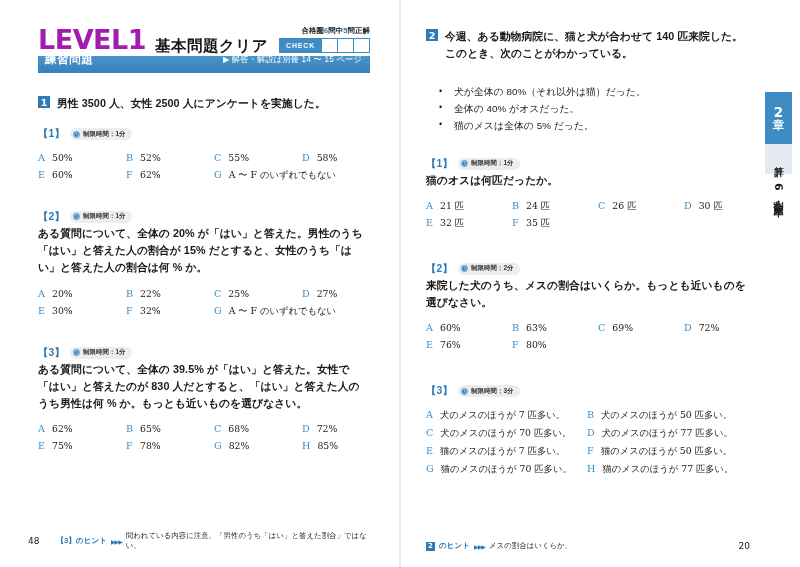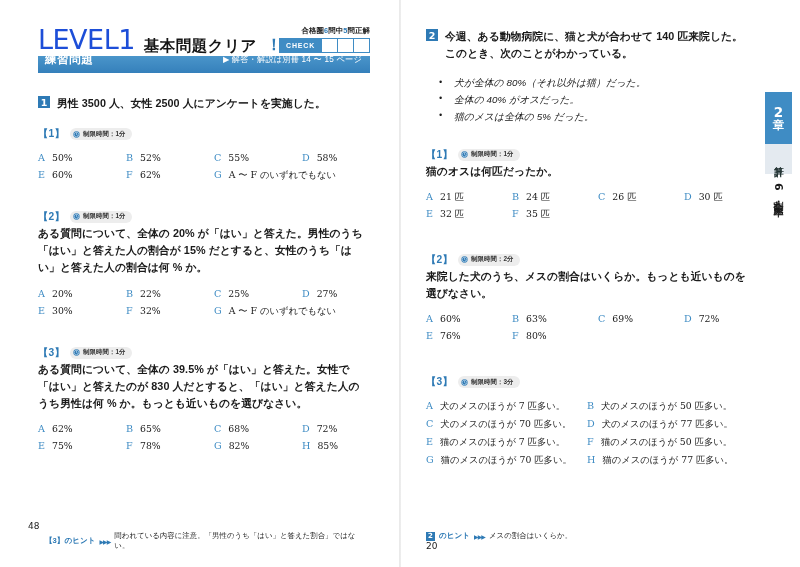--- a/index.html
+++ b/index.html
@@ -50,23 +50,23 @@
   }
   .level-row {
     display: flex;
     align-items: flex-end;
     gap: 9px;
     padding-bottom: 3px;
   }
   .level-word {
     font-family: "DejaVu Sans", sans-serif;
     font-size: 27px;
-    font-weight: normal;
+    font-weight: bold;
     letter-spacing: -0.5px;
-    color: #1d4ed8;
+    color: #a21caf;
     line-height: 1;
   }
   .level-sub {
     font-size: 15.5px;
     font-weight: bold;
     color: #141414;
     line-height: 1;
     letter-spacing: 0.5px;
   }
   .level-bang {
@@ -157,23 +157,22 @@
     margin-top: 1px;
   }
   .qhead-text {
     font-size: 10.8px;
     font-weight: bold;
     line-height: 1.58;
     letter-spacing: 0.05px;
   }
   .bullets {
     list-style: none;
-    margin: 13px 0 0 0;
+    margin: 22px 0 0 0;
     padding: 0 0 0 28px;
-    font-style: italic;
   }
   .bullets li {
     position: relative;
     font-size: 9.8px;
     line-height: 1.72;
     letter-spacing: 0.05px;
   }
   .bullets li::before {
     content: "\2022";
     position: absolute;
@@ -307,22 +306,22 @@
     font-family: "DejaVu Sans", sans-serif;
     font-size: 11px;
     display: inline-block;
   }
 
   
   .footer {
     position: absolute;
     bottom: 16px;
     display: flex;
+    align-items: center;
     font-size: 7.4px;
-    flex-direction: column;
   }
   .footer-left {
     left: 28px;
     right: 30px;
   }
   .footer-right {
     left: 26px;
     right: 50px;
   }
   .page-no {

